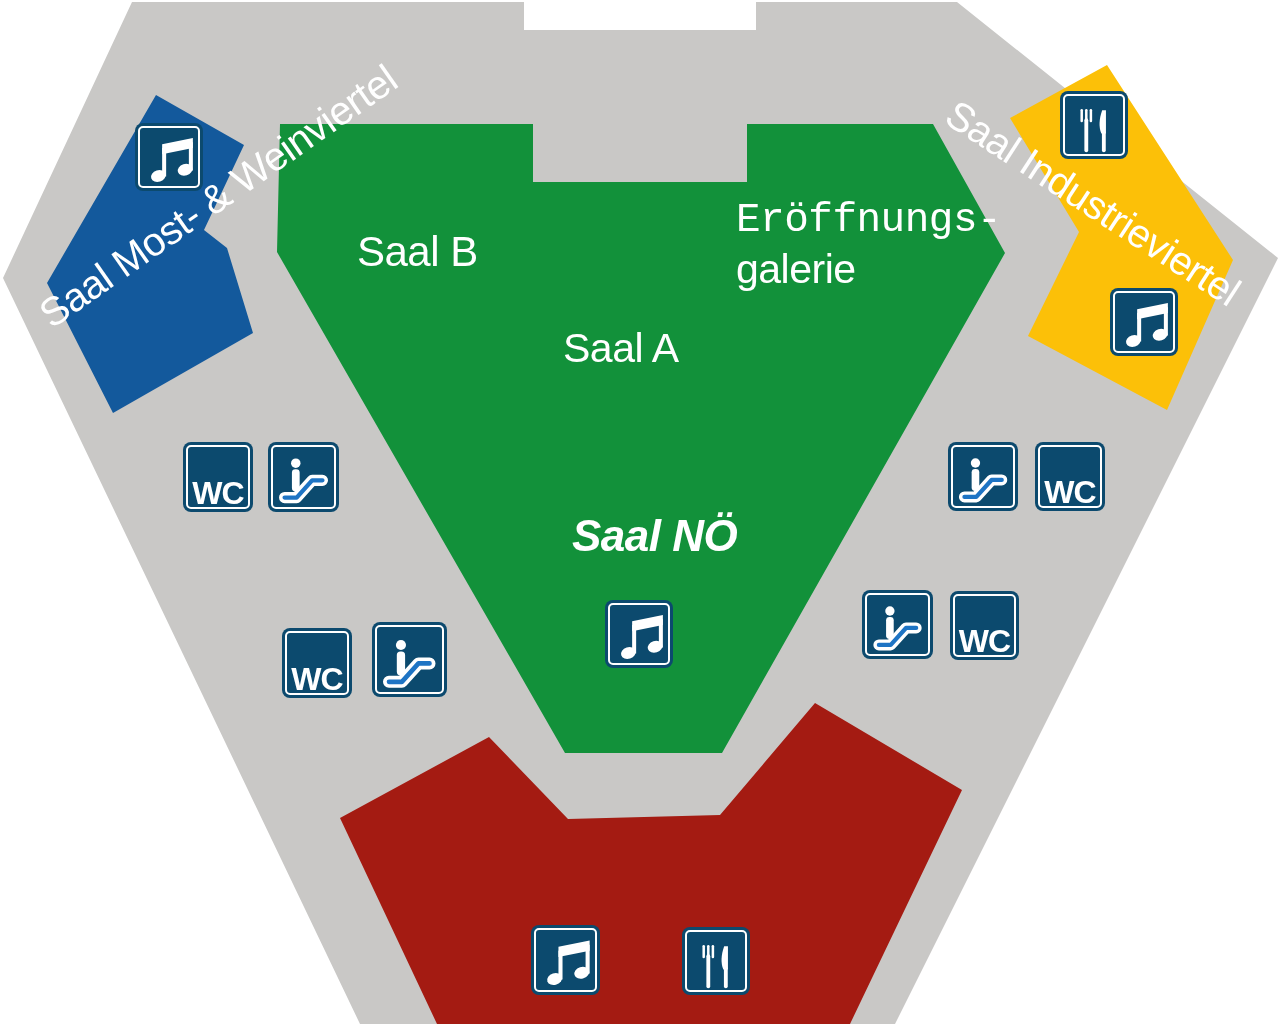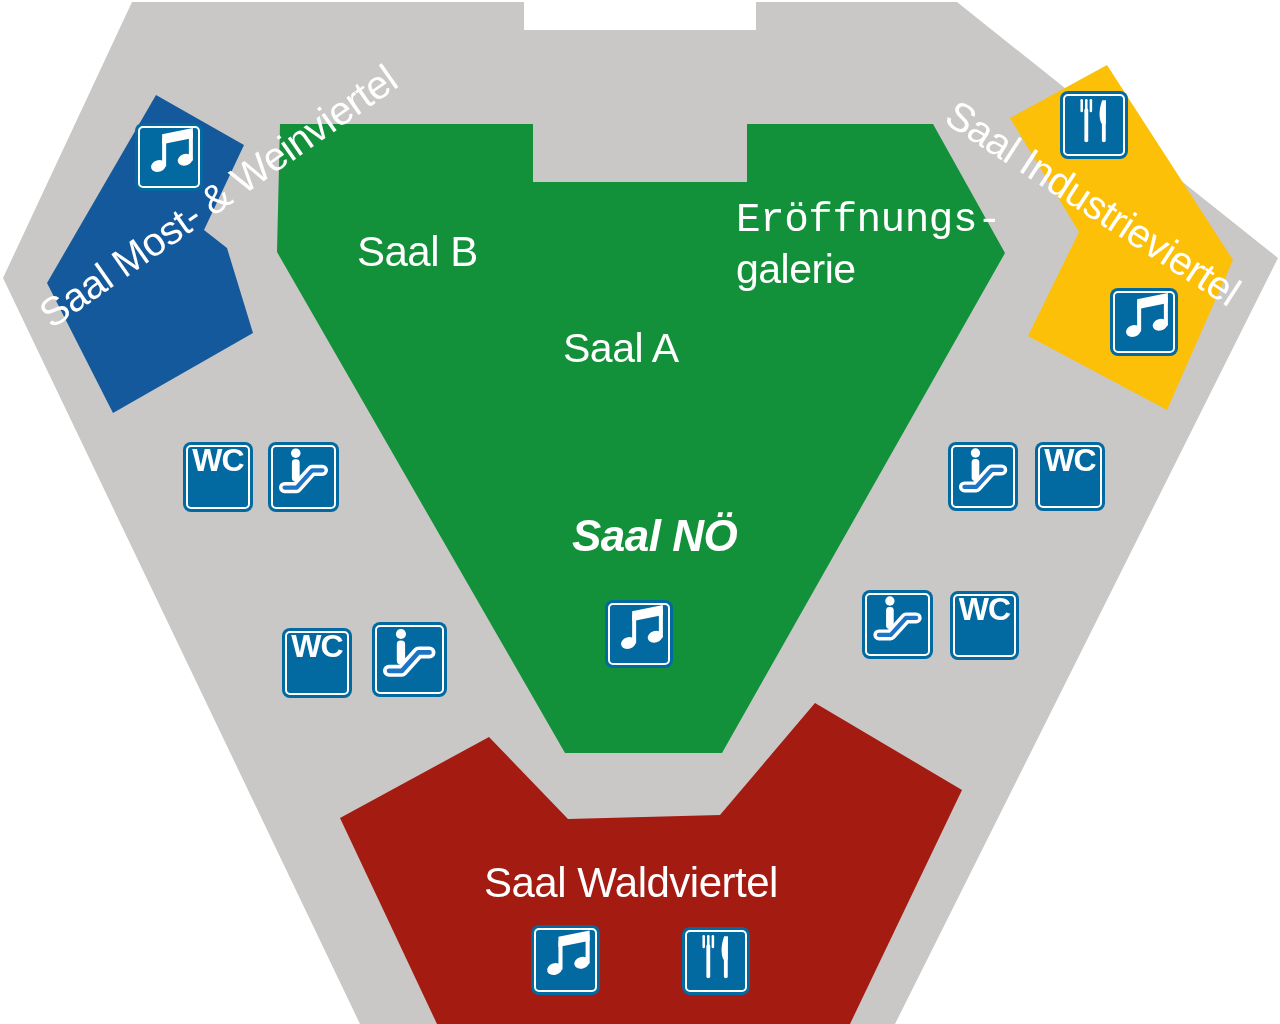--- a/index.html
+++ b/index.html
@@ -12,22 +12,22 @@
   .lbl{
     position:absolute;color:#ffffff;white-space:nowrap;
     font-family:"Liberation Sans", sans-serif;
     letter-spacing:-0.5px;line-height:1.12;
   }
   .lbl-42{font-size:42px;}
   .lbl-41{font-size:41px;}
   .lbl-rot{font-size:40px;transform-origin:0 50%;}
   .lbl-noe{font-size:44px;font-weight:bold;font-style:italic;margin-top:14px;}
   .sign{
-    position:absolute;background:#0369a1;border-radius:8px;
-    display:flex;align-items:flex-start;justify-content:center;
+    position:absolute;background:#0c4a6e;border-radius:8px;
+    display:flex;align-items:flex-end;justify-content:center;
     box-sizing:border-box;
   }
   .sign::after{
     content:"";position:absolute;inset:3px;border:2px solid #ffffff;
     border-radius:5px;pointer-events:none;
   }
   .sign svg{width:86%;height:86%;display:block;}
   .wc-text{
     color:#ffffff;font-weight:bold;font-size:32px;
     font-family:"Liberation Sans", sans-serif;letter-spacing:-1px;
@@ -80,21 +80,20 @@
 
   <div class="lbl lbl-42" style="left:357px;top:228px;">Saal B</div>
 
   <div class="lbl lbl-41" style="left:736px;top:198px;font-family:Liberation Mono, monospace;">Eröffnungs-</div>
   <div class="lbl lbl-41" style="left:736px;top:247px;">galerie</div>
 
   <div class="lbl lbl-41" style="left:563px;top:326px;">Saal A</div>
 
   <div class="lbl lbl-noe" style="left:572px;top:497px;">Saal NÖ</div>
 
-  <div class="lbl lbl-42" style="left:484px;top:859px;">Saal Waldviertel</div>
 
   <div class="lbl lbl-rot" style="left:44px;top:296px;transform:rotate(-35deg);">Saal Most- &amp; Weinviertel</div>
 
   <div class="lbl lbl-rot" style="left:950px;top:88px;transform:rotate(33deg);">Saal Industrieviertel</div>
 
   <div class="sign" style="left:135px;top:123px;width:68px;height:68px;">
     <svg viewBox="0 0 70 70">
         <use href="#glyph-music"></use>
       </svg>
   </div>

